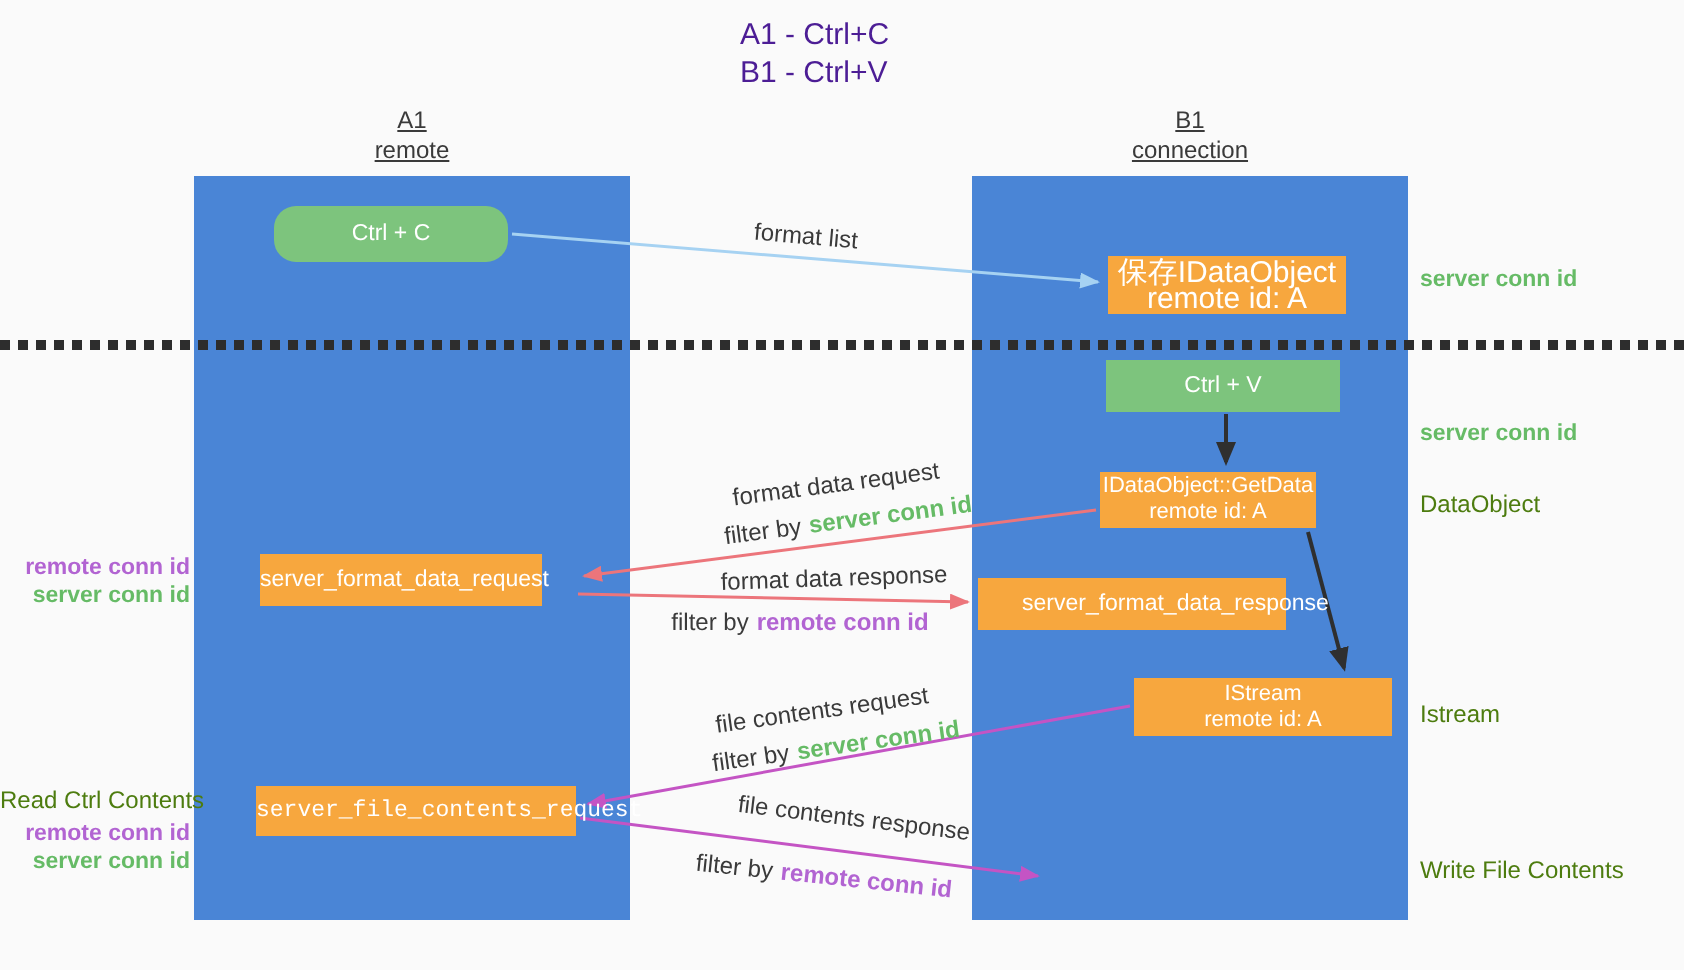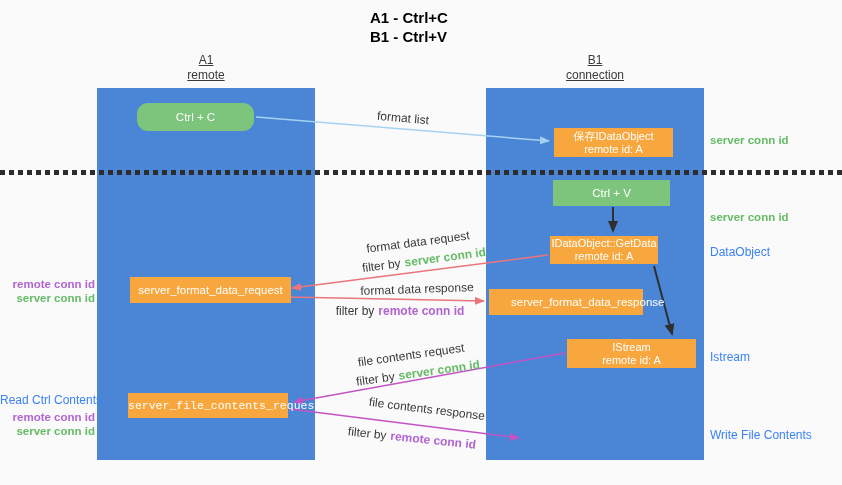--- a/index.html
+++ b/index.html
@@ -1,38 +1,38 @@
 <!DOCTYPE html>
 <html><head>
 <meta charset="utf-8">
 <style>
   * { margin:0; padding:0; box-sizing:border-box; }
   html,body { width:842px; height:485px; }
   body { font-family:"Liberation Sans", sans-serif; background:#fafafa; }
   #canvas { position:relative; width:842px; height:485px; overflow:hidden; background:#fafafa; }
 
-  .title { position:absolute; left:370px; top:8px; font-size:15px; line-height:19px; color:#000000;font-weight:bold; }
+  .title { position:absolute; left:370px; top:8px; font-size:15px; line-height:19px; color:#4c1d95; }
 
   .lane { position:absolute; top:88px; width:218px; height:372px; background:#4a85d6; z-index:1; }
   .lane-header { position:absolute; top:53px; width:218px; text-align:center; font-size:12px; line-height:15px; color:#3a3a3a; z-index:2; }
 
   .dotted-line { position:absolute; left:0; top:170px; width:842px; height:5px; z-index:3;
     background:repeating-linear-gradient(90deg,#2d2d2d 0 5px,transparent 5px 9px); }
 
   svg.arrows { position:absolute; left:0; top:0; z-index:4; }
 
   .box { position:absolute; z-index:5; color:#ffffff; text-align:center;
          display:flex; flex-direction:column; justify-content:center; font-size:11.5px; line-height:13px; }
   .box-green { background:#7dc47d; }
   .box-orange { background:#f7a73e; }
 
   .side-label { position:absolute; z-index:5; font-size:11.5px; white-space:nowrap; }
   .bold-green { color:#66bb66; font-weight:bold; }
   .bold-purple { color:#b264d2; font-weight:bold; }
-  .dark { color:#3b82f6; font-size:12px; font-weight:normal; }
+  .dark { color:#4d7c0f; font-size:12px; font-weight:normal; }
   .right-col { left:710px; }
   .left-col { left:0; width:95px; text-align:right; }
 
   .arrow-label { position:absolute; z-index:5; font-size:12px; color:#3a3a3a; white-space:nowrap; }
   .arrow-label .fb { margin-right:4px; }
   .green-text { color:#66bb66; font-weight:bold; }
   .purple-text { color:#b264d2; font-weight:bold; }
 </style>
 </head>
 <body>
@@ -79,35 +79,35 @@
     <line x1="289" y1="297" x2="484" y2="301" stroke="#ec757b" stroke-width="1.5" marker-end="url(#mRed)"></line>
     <line x1="654" y1="266" x2="672" y2="334" stroke="#2f2f2f" stroke-width="2" marker-end="url(#mBlk)"></line>
     <line x1="565" y1="353" x2="294" y2="402" stroke="#c454c4" stroke-width="1.5" marker-end="url(#mMag)"></line>
     <line x1="290" y1="409" x2="519" y2="438" stroke="#c454c4" stroke-width="1.5" marker-end="url(#mMag)"></line>
   </svg>
 
   <div class="box box-green" style="left:137px;top:103px;width:117px;height:28px;border-radius:11px;">
     <div>Ctrl + C</div>
   </div>
 
-  <div class="box box-orange" style="left:554px;top:128px;width:119px;height:29px;font-size:11px;">
+  <div class="box box-orange" style="left:554px;top:128px;width:119px;height:29px;font-size:15px;">
     <div>保存IDataObject</div>
     <div>remote id: A</div>
   </div>
 
   <div class="box box-green" style="left:553px;top:180px;width:117px;height:26px;">
     <div>Ctrl + V</div>
   </div>
 
   <div class="box box-orange" style="left:550px;top:236px;width:108px;height:28px;font-size:11px;">
     <div>IDataObject::GetData</div>
     <div>remote id: A</div>
   </div>
 
-  <div class="box box-orange" style="left:130px;top:277px;width:161px;height:26px;">
+  <div class="box box-orange" style="left:130px;top:277px;width:141px;height:26px;">
     <div>server_format_data_request</div>
   </div>
 
   <div class="box box-orange" style="left:489px;top:289px;width:154px;height:26px;padding-left:22px;">
     <div>server_format_data_response</div>
   </div>
 
   <div class="box box-orange" style="left:567px;top:339px;width:129px;height:29px;font-size:11px;">
     <div>IStream</div>
     <div>remote id: A</div>

